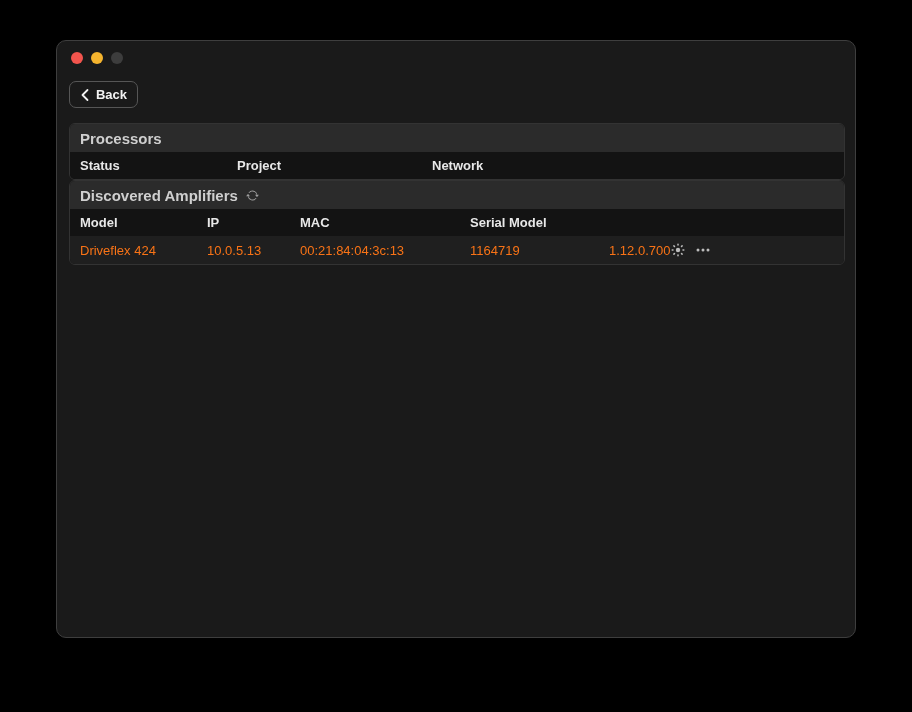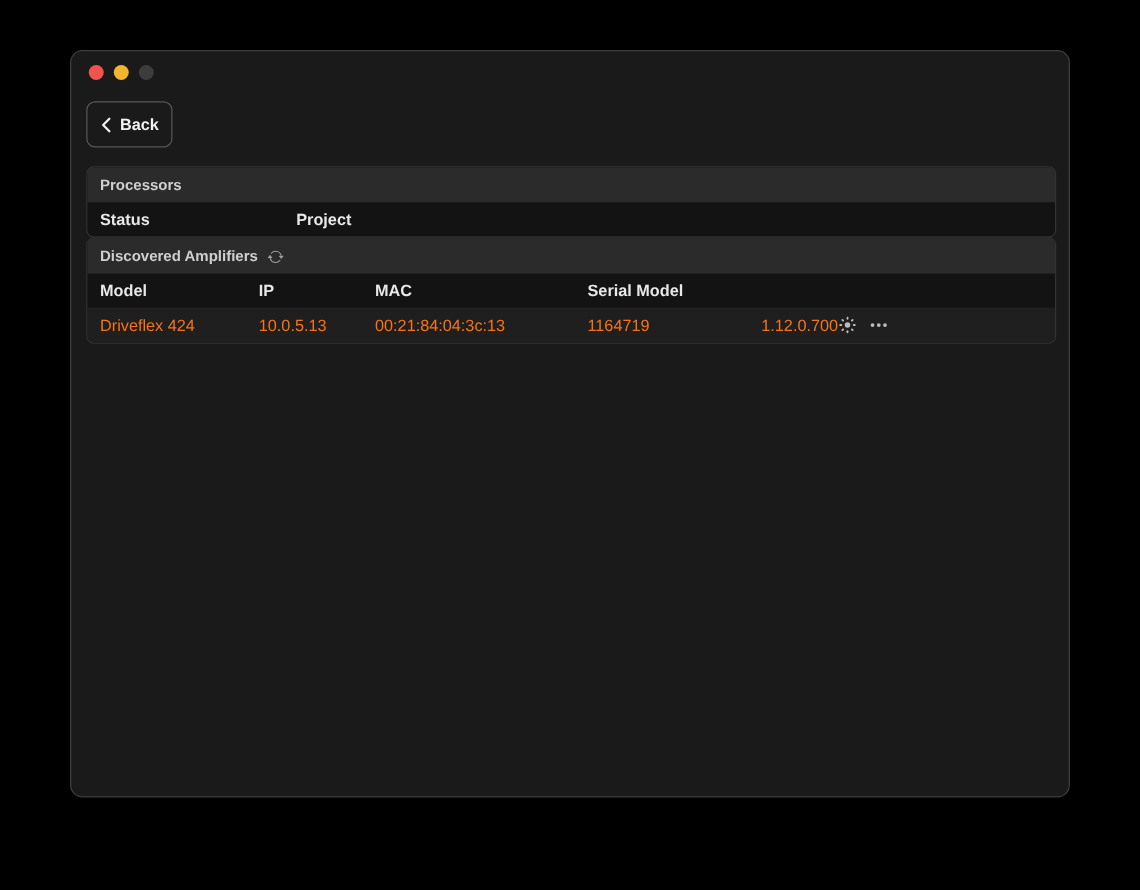--- a/index.html
+++ b/index.html
@@ -11,40 +11,40 @@
     background:#1a1a1a; border:1px solid #3e3e3e; border-radius:10px;
     padding:6px 12px 0 12px;
   }
 
   
   .traffic { display:flex; gap:8px; height:12px; margin-top:5px; margin-left:2px; }
   .light { width:12px; height:12px; border-radius:50%; }
 
   
   .back-btn {
-    margin-top:17px; width:69px; height:37px;
+    margin-top:17px; width:69px; height:27px;
     display:flex; align-items:center; justify-content:center; gap:6px;
     background:transparent; border:1px solid #565656; border-radius:7px;
     color:#f2f2f2; font-size:13px; font-weight:600; cursor:default;
   }
   .back-btn svg { display:block; }
 
   
   .section {
     width:776px; border:1px solid #333; border-radius:6px; overflow:hidden;
     background:#131313;
   }
   .section.processors { margin-top:15px; }
   .section.amplifiers { }
 
   .section-header {
     height:28px; background:#2b2b2b; display:flex; align-items:center;
     padding:0 10px; gap:8px;
   }
-  .section-title { font-size:12px; font-weight:600; color:#cfcfcf; }
+  .section-title { font-size:15px; font-weight:600; color:#cfcfcf; }
 
   .refresh-btn { display:flex; align-items:center; cursor:default; background:none; border:none; padding:0; }
 
   .grid-row { display:grid; align-items:center; }
   .proc-cols { grid-template-columns:157px 195px 188px 1fr; }
   .amp-cols  { grid-template-columns:127px 93px 170px 139px 1fr; }
 
   .head-row { height:27px; background:#131313; }
   .head-row .cell { font-size:13px; font-weight:600; color:#e8e8e8; }
 
@@ -80,20 +80,21 @@
     <span>Back</span>
   </button>
 
   <div class="section processors">
     <div class="section-header">
       <span class="section-title">Processors</span>
     </div>
     <div class="grid-row proc-cols head-row">
       <div class="cell">Status</div>
       <div class="cell">Project</div>
+      <div class="cell">Network</div>
     </div>
   </div>
 
   <div class="section amplifiers">
     <div class="section-header">
       <span class="section-title">Discovered Amplifiers</span>
       <button class="refresh-btn">
         <span style="display:flex;">
           <svg width="13" height="13" viewBox="0 0 16 16" fill="#9e9e9e">
             <path d="M11.534 7h3.932a.25.25 0 0 1 .192.41l-1.966 2.36a.25.25 0 0 1-.384 0l-1.966-2.36a.25.25 0 0 1 .192-.41zm-11 2h3.932a.25.25 0 0 0 .192-.41L2.692 6.23a.25.25 0 0 0-.384 0L.342 8.59A.25.25 0 0 0 .534 9z"></path>

